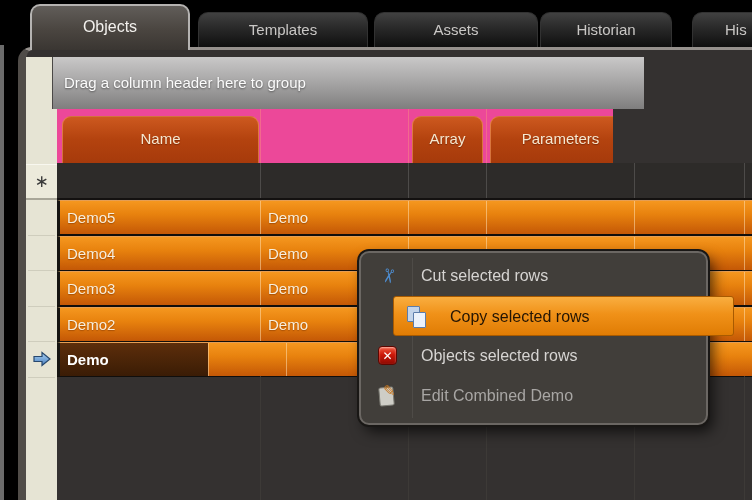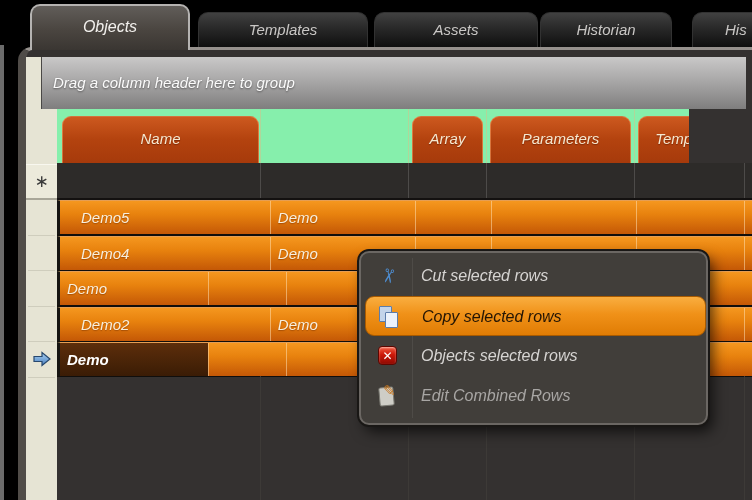--- a/index.html
+++ b/index.html
@@ -1,19 +1,19 @@
 <!DOCTYPE html>
 <html><head>
 <meta charset="utf-8">
 <style>
   * { margin:0; padding:0; box-sizing:border-box; }
   html,body { background:#000; }
   .screen {
     position:relative; width:752px; height:500px; overflow:hidden;
-    background:#000; font-family:"Liberation Sans","DejaVu Sans",sans-serif;font-style:italic;
+    background:#000; font-family:"Liberation Sans","DejaVu Sans",sans-serif;
   }
   
   .left-strip { position:absolute; left:0; top:45px; width:4px; height:455px; background:#6b6b6b; }
   
   .tab { position:absolute; border-radius:10px 10px 0 0; text-align:center; cursor:default; }
   .tab-inactive {
     top:12px; height:35px; z-index:2; line-height:33px; font-size:15px; color:#c9c7c5;
     background:linear-gradient(180deg,#414141,#2b2b2b 40%,#0f0f0f);
     border:1px solid #323232; border-bottom:none;
   }
@@ -38,28 +38,28 @@
   .star-cell {
     position:absolute; left:26px; top:164px; width:31px; height:36px; z-index:5;
     background:#eceadb; border-top:1px solid #f8f7ef; border-bottom:2px solid #a9a799;
     color:#3a3a3a; font-size:17px; text-align:center; line-height:34px;
   }
   .gutter-div { position:absolute; left:28px; width:27px; height:1px; background:#cfcdbd; z-index:5; }
   .arrow-cell { position:absolute; left:26px; top:342px; width:31px; height:34px; z-index:5;
     display:flex; align-items:center; justify-content:center; }
   
   .group-bar {
-    position:absolute; left:41px; top:57px; width:705px; height:52px; z-index:4;
+    position:absolute; left:52px; top:57px; width:592px; height:52px; z-index:4;
     background:linear-gradient(180deg,#c9c8c8,#a9a8a8 45%,#7f7e7e);
     border-left:1px solid #4a4846;
     color:#fcfcfc; font-size:15px; line-height:52px; padding-left:11px;
     text-shadow:0 1px 2px rgba(0,0,0,.45);
   }
   
-  .header-band { position:absolute; left:57px; top:109px; width:632px; height:54px; background:#86efac; z-index:4; overflow:hidden; }
+  .header-band { position:absolute; left:57px; top:109px; width:556px; height:54px; background:#ec4899; z-index:4; overflow:hidden; }
   .hsep { position:absolute; top:0; bottom:0; width:1px; background:rgba(255,170,120,.35); }
   .col-tab {
     position:absolute; top:7px; bottom:0; border-radius:9px 9px 0 0;
     background:linear-gradient(180deg,#cd591f,#b4430f 48%,#a63a0b);
     border:1px solid rgba(255,170,110,.5); border-bottom:none;
     color:#f6e8d0; font-size:15px; text-align:center; padding-top:13px;
     text-shadow:0 1px 1px rgba(90,25,0,.6);
   }
   .ct-name     { left:5px;   width:197px; }
   .ct-type     { left:207px; width:141px; }
@@ -73,38 +73,38 @@
   
   .rows-wrap { position:absolute; left:57px; top:200px; width:695px; height:177px; background:#100e0c; z-index:4; }
   .grid-row {
     position:absolute; left:0; width:695px; height:34px; display:flex;
     background:linear-gradient(180deg,#f5971f,#e8820e 40%,#c45806);
     border-top:1px solid rgba(255,215,150,.55); border-left:3px solid #151311;
   }
   .cell { font-size:15px; color:#f8efdd; line-height:33px; padding-left:7px;
     text-shadow:0 1px 1px rgba(120,50,0,.5); border-left:1px solid rgba(255,230,190,.5); overflow:hidden; }
   .cell:first-child { border-left:none; }
-  .c-name{width:200px;margin-left:14px;} .c-type{width:148px;} .c-array{width:78px;} .c-params{width:148px;} .c-category{width:110px;} .c-rest{flex:1;}
+  .c-name{width:200px;} .c-type{width:148px;} .c-array{width:78px;} .c-params{width:148px;} .c-category{width:110px;} .c-rest{flex:1;}
   .cell-focused {
     background:linear-gradient(180deg,#5d2e0b,#3a1c05); color:#fff; font-weight:bold; text-shadow:none;
   }
   .col-line { position:absolute; top:376px; height:124px; width:1px; background:#3d3a37; z-index:4; }
   
   .ctx-menu {
     position:absolute; left:359px; top:251px; width:349px; height:174px; z-index:10;
     background:#413e3a; border:2px solid #6b6763; border-radius:10px;
     box-shadow:0 0 0 2px #191715, 5px 7px 14px rgba(0,0,0,.65);
   }
   .ctx-iconline { position:absolute; left:51px; top:5px; bottom:5px; width:1px; background:rgba(255,255,255,.07); }
   .menu-item { position:absolute; left:4px; width:341px; height:40px; color:#d6d4d2; font-size:16px; }
   .mi-0{top:3px;} .mi-1{top:43px;} .mi-2{top:83px;} .mi-3{top:123px;}
   .menu-item .mi-label { position:absolute; left:56px; top:0; line-height:40px; }
   .menu-item.highlighted {
     background:linear-gradient(180deg,#f9ae40,#f09118 45%,#e07c04);
-    border:1px solid #a85a00; border-radius:9px; color:#241504;
+    border:1px solid #a85a00; border-radius:3px; color:#241504;margin-left:28px;
   }
   .menu-item.disabled { color:#a8a6a4; }
   .mi-iconbox { position:absolute; left:11px; top:8px; width:24px; height:24px; }
   
   .icon-scissors { display:block; width:24px; height:24px; line-height:24px; text-align:center;
     font-size:19px; color:#4e8ed2; transform:rotate(100deg); }
   .icon-copy { position:absolute; left:0; top:0; width:24px; height:24px; }
   .icon-copy::before { content:""; position:absolute; left:2px; top:1px; width:11px; height:14px;
     background:#c3d4ea; border:1.5px solid #5c7dab; border-radius:1px; }
   .icon-copy::after { content:""; position:absolute; left:8px; top:7px; width:11px; height:14px;
@@ -210,20 +210,21 @@
     </div>
     <div class="grid-row" style="top:35.5px">
       <div class="cell c-name">Demo4</div>
       <div class="cell c-type">Demo</div>
       <div class="cell c-array"></div>
       <div class="cell c-params"></div>
       <div class="cell c-category"></div>
       <div class="cell c-rest"></div>
     </div>
     <div class="grid-row" style="top:71px">
+      <div class="cell c-name">Demo3</div>
       <div class="cell c-type">Demo</div>
       <div class="cell c-array"></div>
       <div class="cell c-params"></div>
       <div class="cell c-category"></div>
       <div class="cell c-rest"></div>
     </div>
     <div class="grid-row" style="top:106.5px">
       <div class="cell c-name">Demo2</div>
       <div class="cell c-type">Demo</div>
       <div class="cell c-array"></div>
@@ -267,17 +268,17 @@
       <span class="mi-iconbox">
         <span class="icon-delete">✕</span>
       </span>
       <span class="mi-label">Objects selected rows</span>
     </div>
 
     <div class="menu-item mi-3 disabled">
       <span class="mi-iconbox">
         <span class="icon-edit"></span>
       </span>
-      <span class="mi-label">Edit Combined Rows</span>
+      <span class="mi-label">Edit Combined Demo</span>
     </div>
   </div>
 
 </div>
 
 </body></html>

